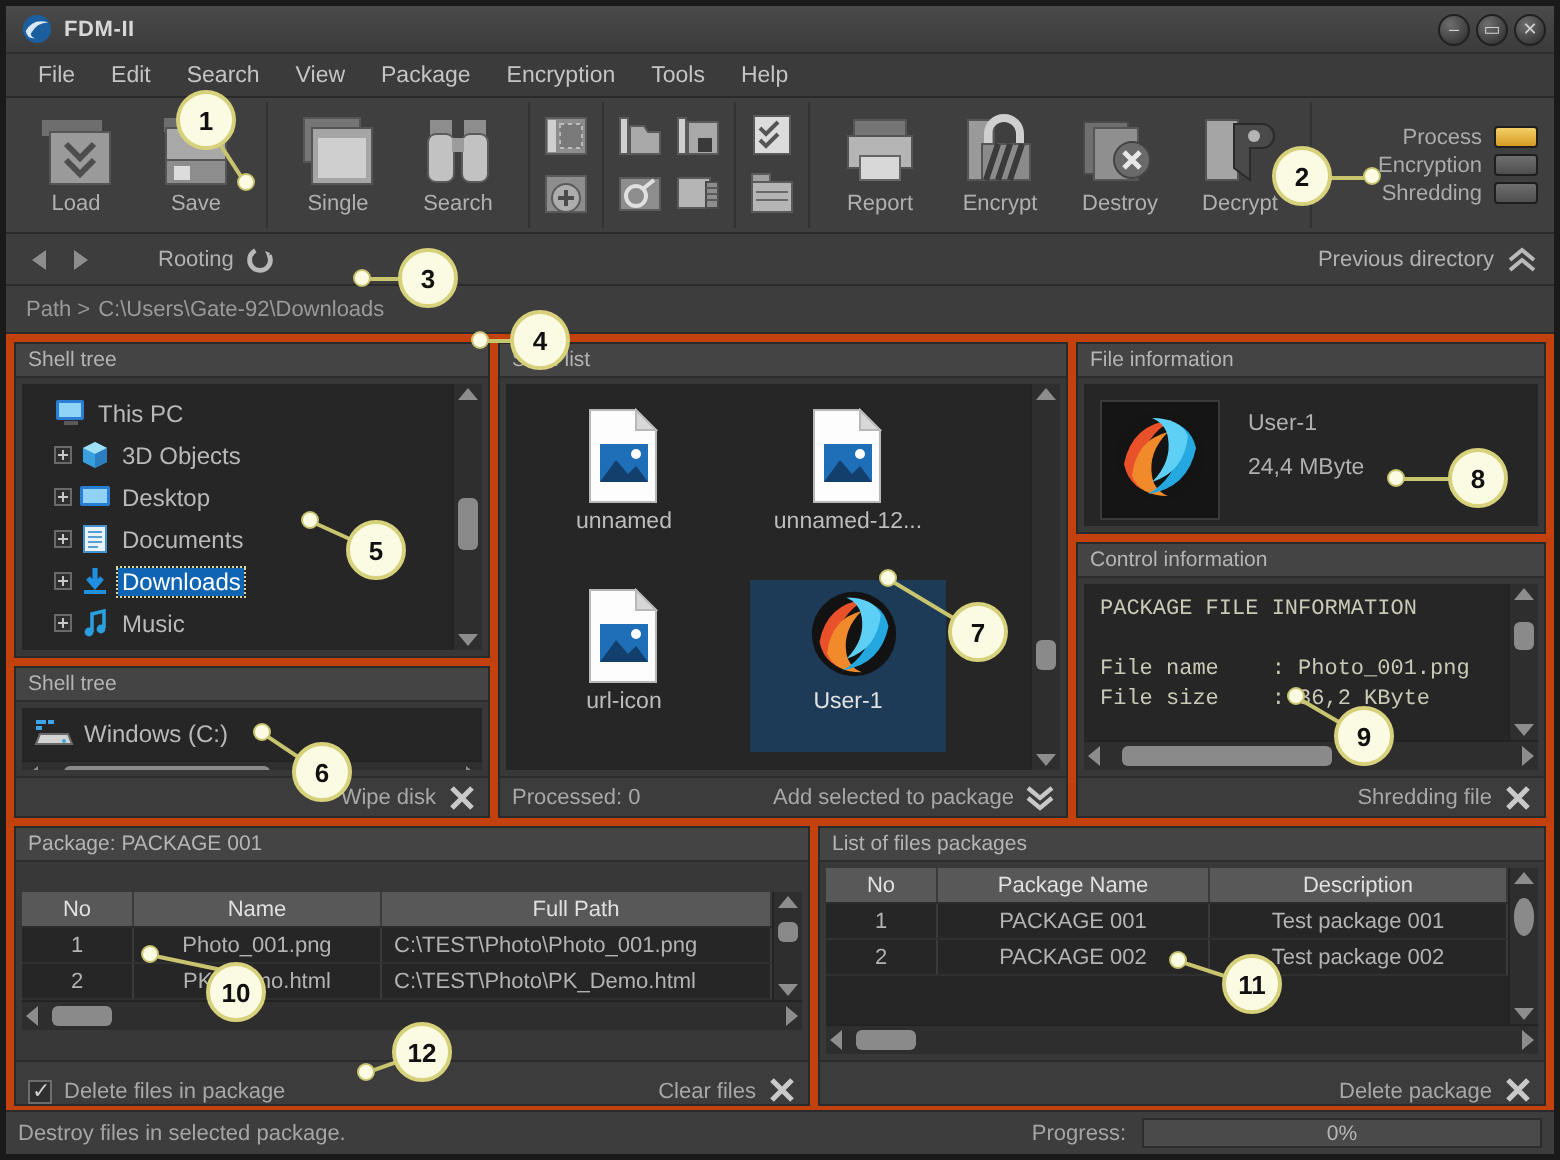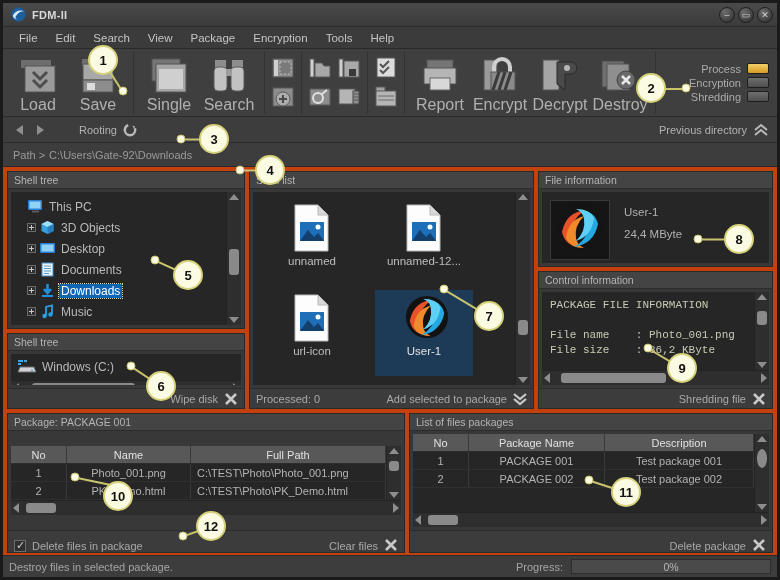--- a/index.html
+++ b/index.html
@@ -68,21 +68,21 @@
     padding: 0 5px;
     border-right: 1px solid #323232;
   }
   .tb-btn {
     width: 60px; height: 62px;
     display: flex; flex-direction: column;
     align-items: center; justify-content: flex-start;
     padding-top: 4px;
   }
   .tb-ico { width: 42px; height: 38px; }
-  .tb-lab { color: #b0b0b0; font-size: 16px; margin-top: 2px; }
+  .tb-lab { color: #b0b0b0; font-size: 11px; margin-top: 2px; }
   .tb-small-wrap { display: flex; flex-direction: column; gap: 3px; justify-content: center; }
   .tb-small-row { display: flex; gap: 3px; }
   .tb-small { width: 26px; height: 26px; }
   .tb-status {
     flex: 1; display: flex; flex-direction: column;
     align-items: flex-end; justify-content: center;
     padding-right: 8px; gap: 2px;
   }
   .st-row { display: flex; align-items: center; gap: 6px; }
   .st-lab { color: #ababab; font-size: 11px; }
@@ -502,37 +502,37 @@
             <path d="M15 16v-5a8 8 0 0116 0v5" fill="none" stroke="#cfcfcf" stroke-width="4"></path>
             <rect x="12" y="16" width="24" height="18" fill="#8a8a8a" stroke="#555"></rect>
             <path d="M14 34l6-18M20 34l6-18M26 34l6-18" stroke="#3a3a3a" stroke-width="3"></path>
           </svg>
         </span>
         <span class="tb-lab">Encrypt</span>
       </div>
       <div class="tb-btn">
         <span class="tb-ico">
           <svg viewBox="0 0 42 38" width="42" height="38">
-            <rect x="4" y="4" width="16" height="30" fill="#a5a5a5" stroke="#555"></rect>
-            <path d="M18 6h14a6 6 0 010 12h-6v16l-8-6z" fill="#4a4a4a" stroke="#2a2a2a"></path>
-            <circle cx="28" cy="12" r="3" fill="#b5b5b5"></circle>
-          </svg>
-        </span>
-        <span class="tb-lab">Decrypt</span>
-      </div>
-      <div class="tb-btn">
-        <span class="tb-ico">
-          <svg viewBox="0 0 42 38" width="42" height="38">
             <rect x="3" y="5" width="22" height="26" fill="#6f6f6f" stroke="#4a4a4a"></rect>
             <rect x="8" y="8" width="22" height="26" fill="#8f8f8f" stroke="#555"></rect>
             <circle cx="27" cy="24" r="9" fill="#6a6a6a" stroke="#444"></circle>
             <path d="M23 20l8 8M31 20l-8 8" stroke="#e8e8e8" stroke-width="2.5"></path>
           </svg>
         </span>
         <span class="tb-lab">Destroy</span>
+      </div>
+      <div class="tb-btn">
+        <span class="tb-ico">
+          <svg viewBox="0 0 42 38" width="42" height="38">
+            <rect x="4" y="4" width="16" height="30" fill="#a5a5a5" stroke="#555"></rect>
+            <path d="M18 6h14a6 6 0 010 12h-6v16l-8-6z" fill="#4a4a4a" stroke="#2a2a2a"></path>
+            <circle cx="28" cy="12" r="3" fill="#b5b5b5"></circle>
+          </svg>
+        </span>
+        <span class="tb-lab">Decrypt</span>
       </div>
     </div>
 
     <div class="tb-status">
       <div class="st-row">
         <span class="st-lab">Process</span>
         <span class="st-led" style="background:linear-gradient(#f2cf68,#d79b22)"></span>
       </div>
       <div class="st-row">
         <span class="st-lab">Encryption</span>

